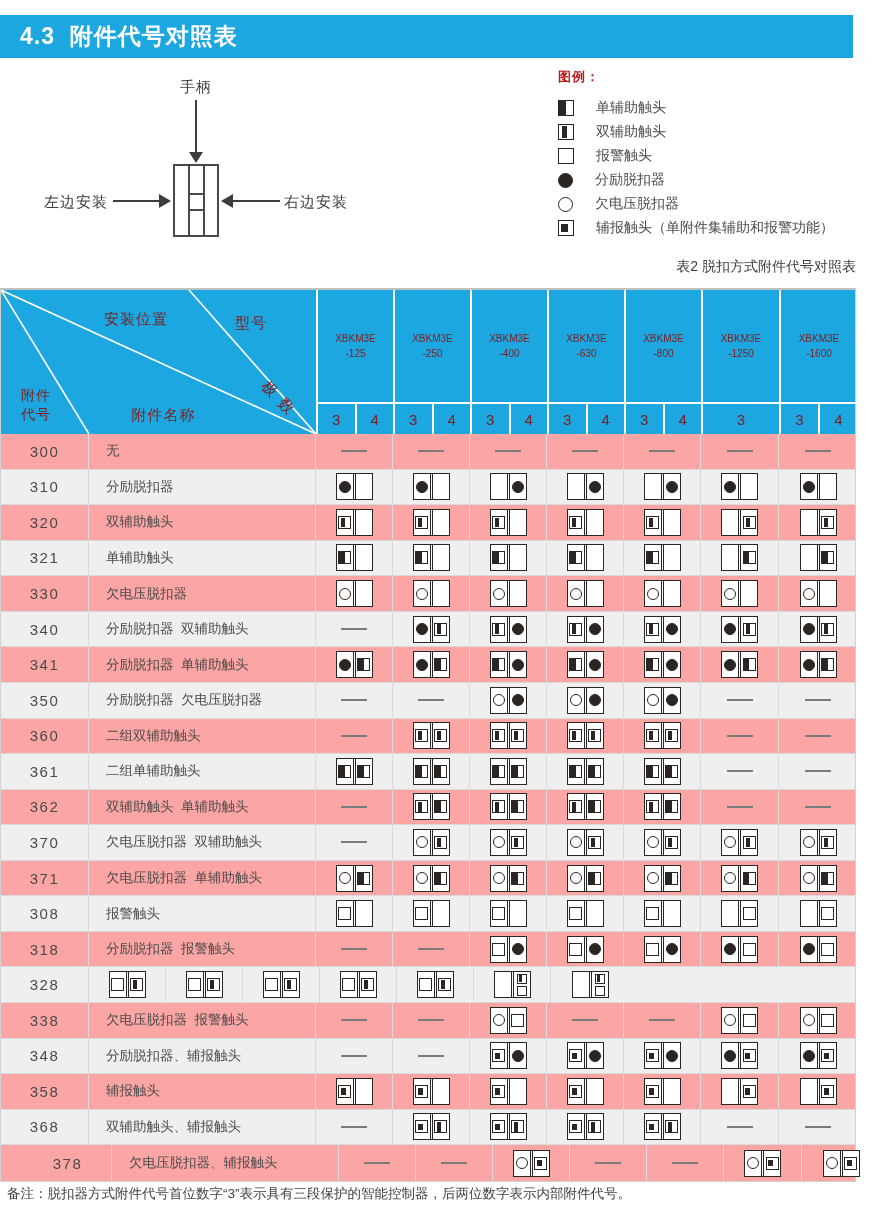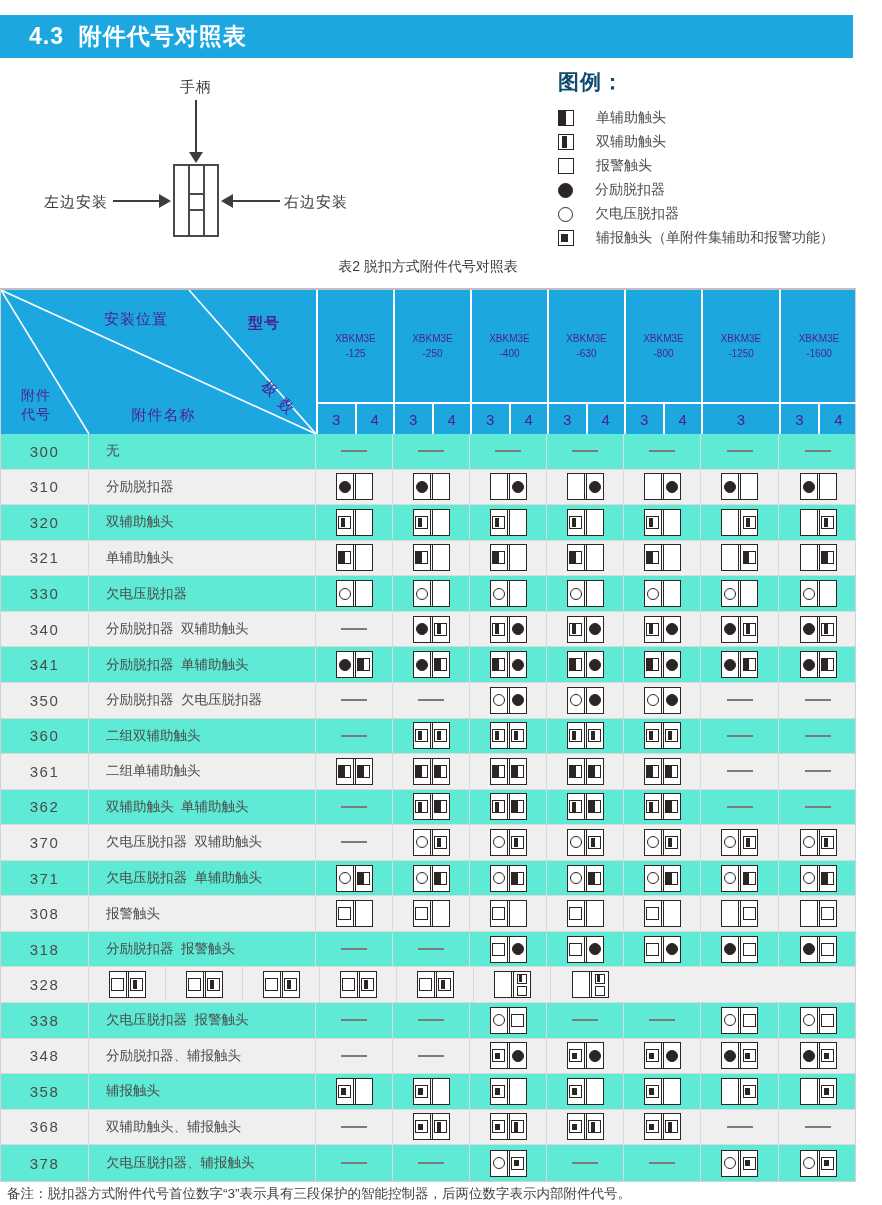--- a/index.html
+++ b/index.html
@@ -3,21 +3,21 @@
 <meta charset="utf-8">
 <style>
   * { margin:0; padding:0; box-sizing:border-box; }
   html,body { background:#fff; }
   body { font-family:"Liberation Sans","DejaVu Sans",sans-serif; color:#4a4a4a; }
   .page { position:relative; width:882px; height:1205px; background:#fff; overflow:hidden; }
 
   
   .titlebar { position:absolute; left:0; top:15px; width:853px; height:43px; background:#1CA7E0;
               display:flex; align-items:center; }
-  .titlebar span { color:#fff; font-size:23px; font-weight:bold; padding-left:29px; white-space:pre; letter-spacing:1px; }
+  .titlebar span { color:#fff; font-size:23px; font-weight:bold; padding-left:20px; white-space:pre; letter-spacing:1px; }
 
   
   .diagram { position:absolute; left:0; top:70px; width:480px; height:185px; }
   .dg-label { position:absolute; font-size:15px; color:#3d3d3d; letter-spacing:1px; }
   .dg-handle { left:166px; top:8px; width:60px; text-align:center; }
   .dg-shaft-v { position:absolute; left:195px; top:30px; width:2px; height:52px; background:#3d3d3d; }
   .dg-head-down { position:absolute; left:189px; top:82px; width:0; height:0;
       border-left:7px solid transparent; border-right:7px solid transparent; border-top:11px solid #3d3d3d; }
   .dg-box { position:absolute; left:173px; top:94px; width:46px; height:73px; border:2px solid #4a4a4a; background:#fff; }
   .dg-box .v { position:absolute; top:0; bottom:0; width:2px; background:#4a4a4a; }
@@ -28,60 +28,60 @@
   .dg-right { left:284px; top:123px; }
   .dg-shaft-l { position:absolute; left:113px; top:130px; width:47px; height:2px; background:#3d3d3d; }
   .dg-head-r { position:absolute; left:159px; top:124px; width:0; height:0;
       border-top:7px solid transparent; border-bottom:7px solid transparent; border-left:12px solid #3d3d3d; }
   .dg-shaft-r { position:absolute; left:233px; top:130px; width:47px; height:2px; background:#3d3d3d; }
   .dg-head-l { position:absolute; left:221px; top:124px; width:0; height:0;
       border-top:7px solid transparent; border-bottom:7px solid transparent; border-right:12px solid #3d3d3d; }
 
   
   .legend { position:absolute; left:558px; top:68px; width:320px; }
-  .legend-title { color:#0c4a6e; font-size:21px; font-weight:bold; margin-bottom:10px; letter-spacing:1px; }
+  .legend-title { color:#b91c1c; font-size:13px; font-weight:bold; margin-bottom:10px; letter-spacing:1px; }
   .legend-item { display:flex; align-items:center; height:24px; }
   .legend-label { font-size:14px; color:#4a4a4a; margin-left:22px; white-space:nowrap; }
 
   
   .sym { position:relative; width:13px; height:13px; border:1.2px solid #2B2624; background:#fff; flex:none; }
   .sym.F { width:12px; height:12px; border-radius:50%; background:#2B2624; }
   .sym.U { width:12px; height:12px; border-radius:50%; background:#fff; }
   .sym.S::after { content:""; position:absolute; left:0; top:0; bottom:0; width:52%; background:#2B2624; }
   .sym.D::after { content:""; position:absolute; left:20%; top:8%; bottom:8%; width:38%; background:#2B2624; }
   .sym.X::after { content:""; position:absolute; left:14%; top:20%; bottom:20%; width:48%; background:#2B2624; }
   .sym.mini { width:10px; height:10px; }
   .sym.lg { width:16px; height:16px; }
   .sym.lg.F, .sym.lg.U { width:15px; height:15px; border-radius:50%; }
 
   
-  .caption { position:absolute; left:0; top:258px; width:856px; text-align:center; font-size:14px; color:#3c3c3c; }
+  .caption { position:absolute; left:0; top:258px; width:856px; text-align:right; font-size:14px; color:#3c3c3c; }
 
   
   .xtable { position:absolute; left:0; top:288px; width:856px; border-top:2px solid #c0c0c0;
             border-left:1px solid #d2d2d2; border-right:1px solid #d2d2d2; border-bottom:1px solid #d2d2d2; }
-  .thead { display:flex; background:#1CA7E0; color:#4c1d95; }
+  .thead { display:flex; background:#1CA7E0; color:#7f1d1d; }
   .corner { position:relative; width:315px; height:144px; flex:none; }
   .corner svg { position:absolute; left:0; top:0; }
   .clabel { position:absolute; font-size:15px; letter-spacing:1px; }
   .c-install { left:103px; top:20px; }
-  .c-model  { left:247px; top:24px;font-weight:bold; }
+  .c-model  { left:234px; top:24px; }
   .c-poles  { left:263px; top:84px; transform:rotate(46deg); transform-origin:left center; letter-spacing:9px; white-space:nowrap; }
   .c-code   { left:20px; top:96px; font-size:14px; line-height:19px; }
   .c-name   { left:95px; top:116px; width:135px; text-align:center; font-size:15px; }
   .models { display:flex; flex:1; }
   .model-col { width:77px; flex:none; border-left:2px solid #fff; display:flex; flex-direction:column; }
   .model-col:nth-child(6), .model-col:nth-child(7) { width:78px; }
   .model-name { height:112px; display:flex; flex-direction:column; align-items:center; justify-content:center; gap:4px; font-size:10px; }
   .poles { height:32px; display:flex; border-top:2px solid #fff; }
   .pole-cell { flex:1; display:flex; align-items:center; justify-content:center; font-size:15px; }
   .pole-cell + .pole-cell { border-left:2px solid #fff; }
 
-  .trow { display:flex; height:35.57px; background:#5eead4; border-bottom:1px solid #dadada; }
-  .trow:last-child { border-bottom:none; }
+  .trow { display:flex; height:35.57px; background:#fca5a5; border-bottom:1px solid #dadada; }
+  .trow:last-child { border-bottom:none;padding-left:23px; }
   .trow.alt { background:#EFEFF0; }
   .td { border-right:1px solid #dadada; display:flex; align-items:center; justify-content:center; flex:none; }
   .td:last-child { border-right:none; }
   .td.code { width:88px; font-size:15px; letter-spacing:1.5px; color:#4a4a4a; }
   .td.name { width:227px; justify-content:flex-start; padding-left:17px; font-size:13.5px; color:#4a4a4a; white-space:pre; }
   .td.symc { width:77px; }
   .td.symc:nth-child(8), .td.symc:nth-child(9) { width:78px; }
   .dash { width:26px; height:2px; background:#7b7b7b; }
   .sbox { display:flex; align-items:stretch; height:27px; border:1.6px solid #2B2624; background:#fff; }
   .bcell { width:16px; display:flex; align-items:center; justify-content:center; }

